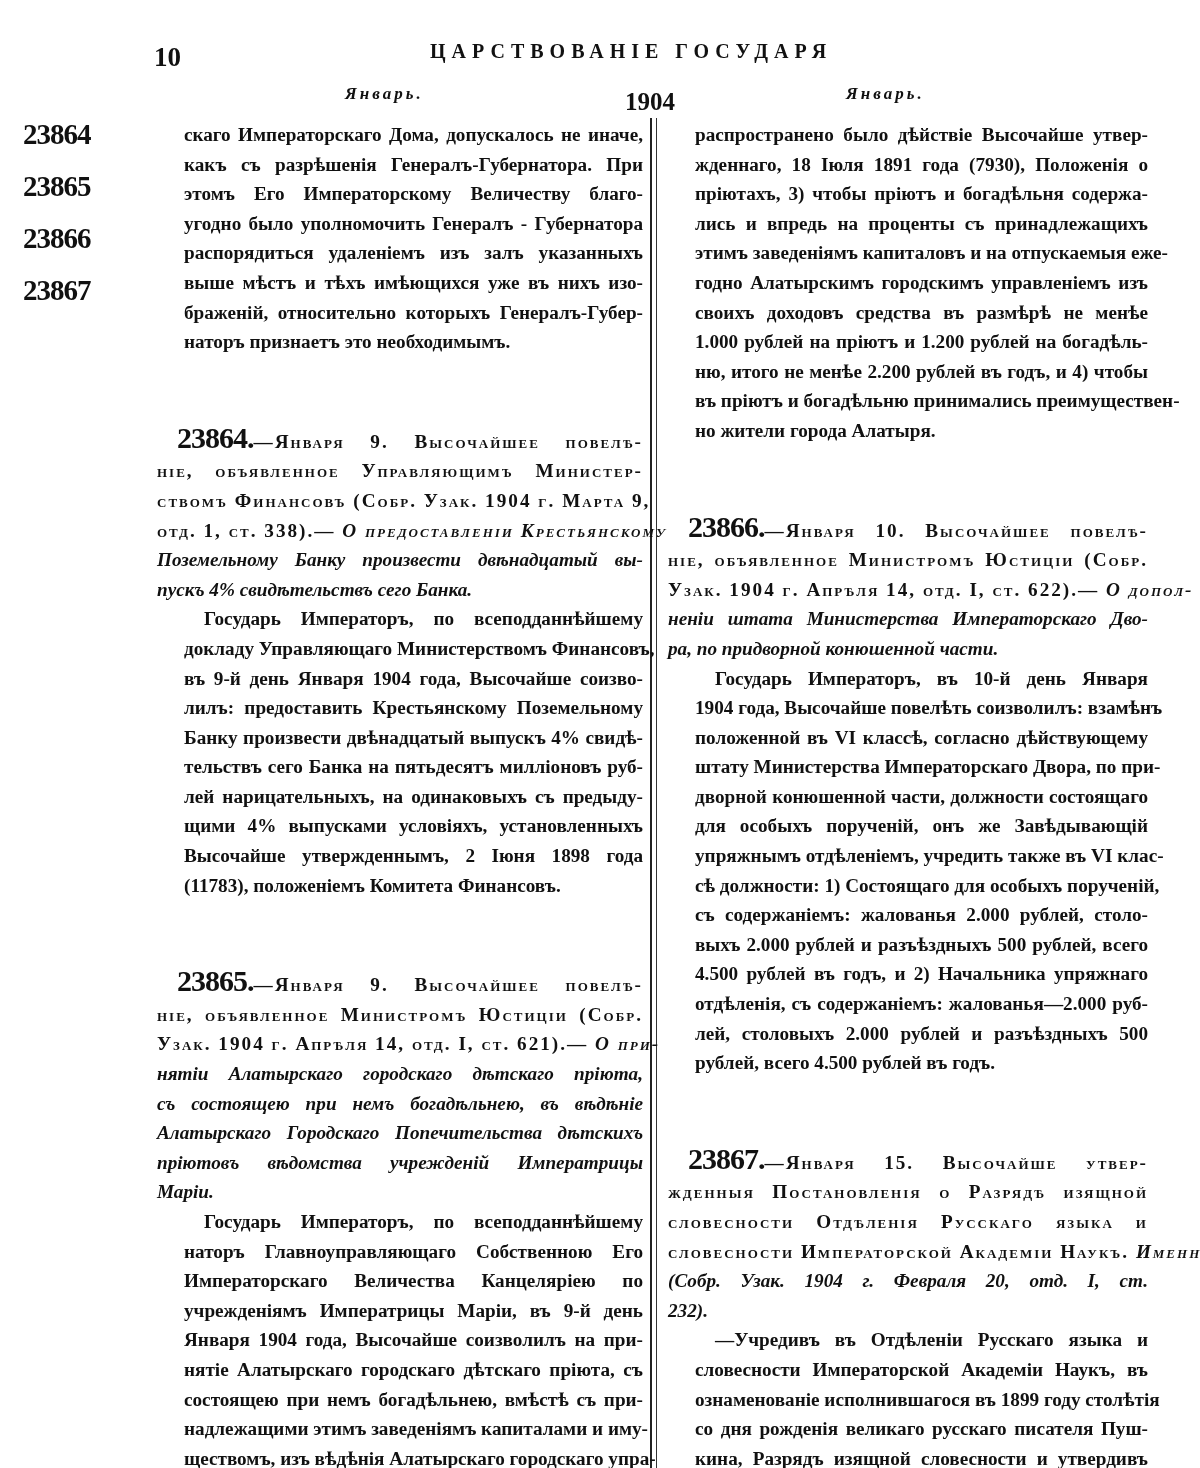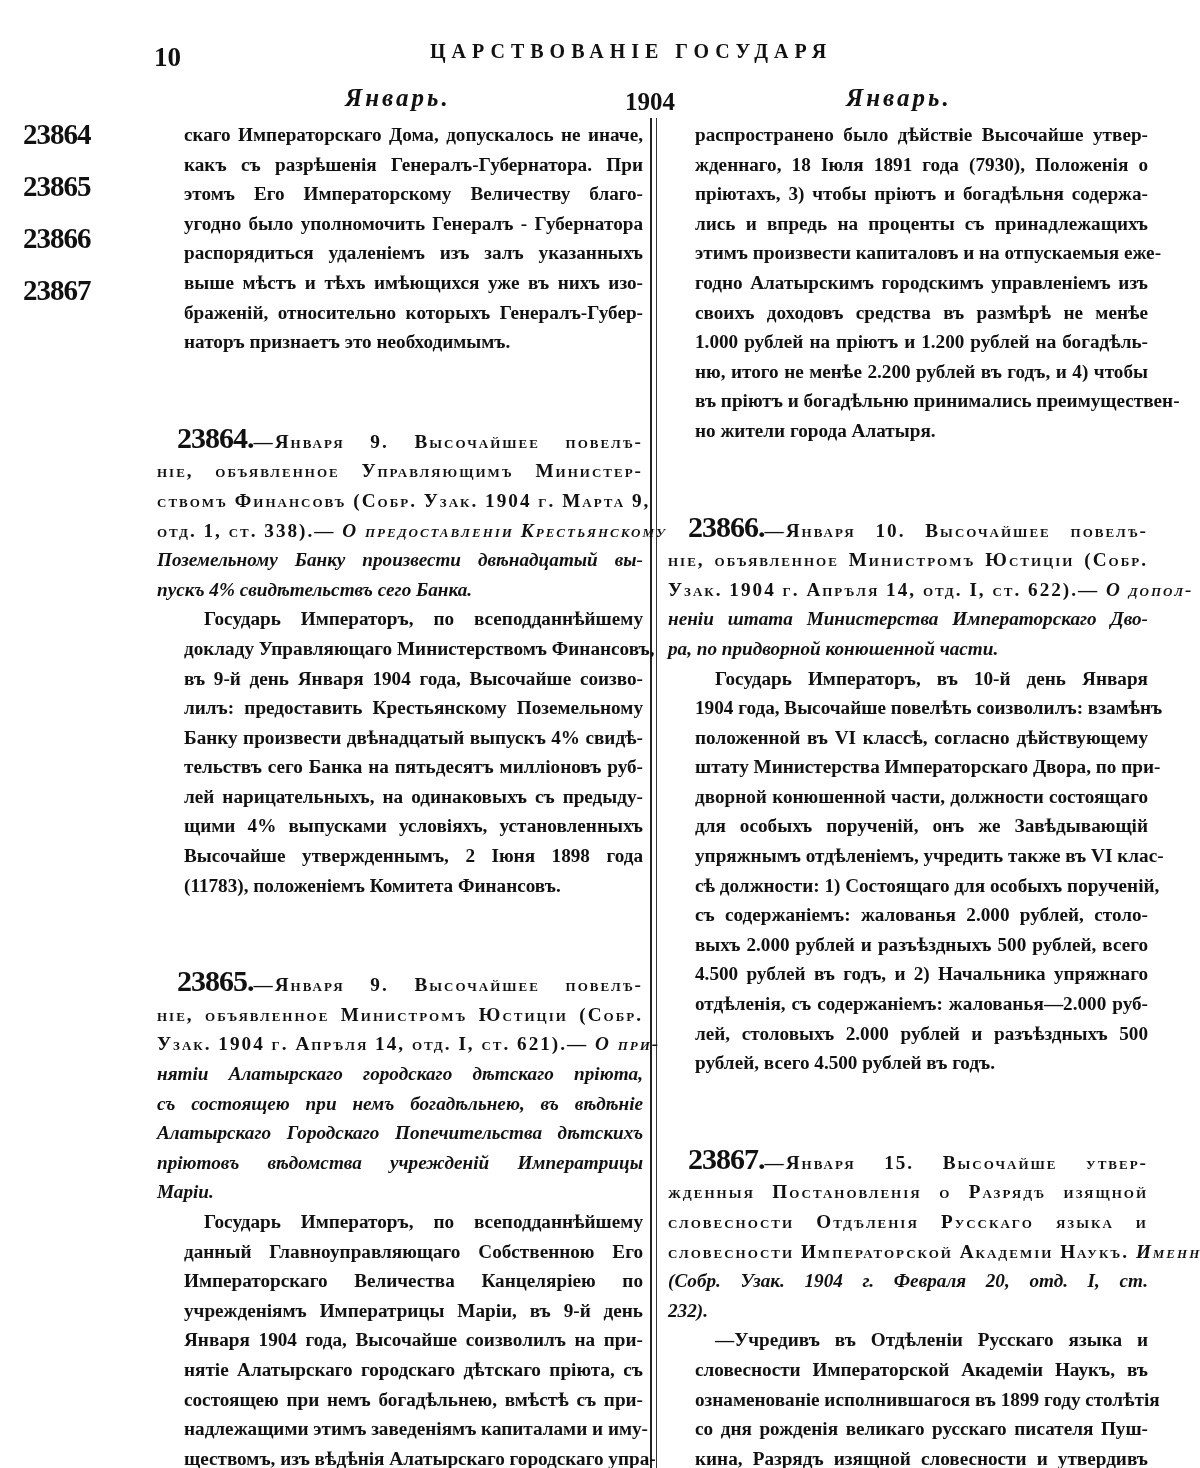--- a/index.html
+++ b/index.html
@@ -10,21 +10,21 @@
   }
   .page-num {
     position: absolute; left: 154px; top: 42px;
     font-size: 27px; font-weight: bold; letter-spacing: 0;
   }
   .running-title {
     position: absolute; left: 430px; top: 40px;
     font-size: 20px; font-weight: bold; letter-spacing: 6px;
   }
   .subhead {
-    position: absolute; top: 84px; font-size: 25px; font-style: italic; font-weight: bold;
+    position: absolute; top: 84px; font-size: 17px; font-style: italic; font-weight: bold;
     letter-spacing: 3px;
   }
   .month-left { left: 345px; }
   .month-right { left: 846px; }
   .year { position: absolute; left: 625px; top: 88px; font-size: 25px; font-weight: bold; }
 
   .margin-nums { position: absolute; left: 20px; top: 118px; width: 132px; }
   .margin-num {
     position: absolute; left: 3px; width: 130px; text-align: left;
     font-size: 29px; font-weight: 900; letter-spacing: -1px;
@@ -114,39 +114,39 @@
         <span class="line sc">ніе, объявленное Министромъ Юстиціи (Собр.</span>
         <span class="line sc">Узак. 1904 г. Апрѣля 14, отд. I, ст. 621).—<span class="it"> О при-</span></span>
         <span class="line it">нятіи Алатырскаго городскаго дѣтскаго пріюта,</span>
         <span class="line it">съ состоящею при немъ богадѣльнею, въ вѣдѣніе</span>
         <span class="line it">Алатырскаго Городскаго Попечительства дѣтскихъ</span>
         <span class="line it">пріютовъ вѣдомства учрежденій Императрицы</span>
         <span class="line it last">Маріи.</span>
       </div>
     <div id="e23865-body">
         <span class="line b indent">Государь Императоръ, по всеподданнѣйшему</span>
-        <span class="line b">данный Главноуправляющаго Собственною Его</span>
+        <span class="line b">наторъ Главноуправляющаго Собственною Его</span>
         <span class="line b">Императорскаго Величества Канцеляріею по</span>
         <span class="line b">учрежденіямъ Императрицы Маріи, въ 9-й день</span>
         <span class="line b">Января 1904 года, Высочайше соизволилъ на при-</span>
         <span class="line b">нятіе Алатырскаго городскаго дѣтскаго пріюта, съ</span>
         <span class="line b">состоящею при немъ богадѣльнею, вмѣстѣ съ при-</span>
         <span class="line b">надлежащими этимъ заведеніямъ капиталами и иму-</span>
         <span class="line b">ществомъ, изъ вѣдѣнія Алатырскаго городскаго упра-</span>
       </div>
   </div>
 </div>
 
 <div class="col col-right">
   <div id="right-cont">
       <span class="line b">распространено было дѣйствіе Высочайше утвер-</span>
       <span class="line b">жденнаго, 18 Іюля 1891 года (7930), Положенія о</span>
       <span class="line b">пріютахъ, 3) чтобы пріютъ и богадѣльня содержа-</span>
       <span class="line b">лись и впредь на проценты съ принадлежащихъ</span>
-      <span class="line b">этимъ произвести капиталовъ и на отпускаемыя еже-</span>
+      <span class="line b">этимъ заведеніямъ капиталовъ и на отпускаемыя еже-</span>
       <span class="line b">годно Алатырскимъ городскимъ управленіемъ изъ</span>
       <span class="line b">своихъ доходовъ средства въ размѣрѣ не менѣе</span>
       <span class="line b">1.000 рублей на пріютъ и 1.200 рублей на богадѣль-</span>
       <span class="line b">ню, итого не менѣе 2.200 рублей въ годъ, и 4) чтобы</span>
       <span class="line b">въ пріютъ и богадѣльню принимались преимуществен-</span>
       <span class="line b last">но жители города Алатыря.</span>
     </div>
   <div class="gap-lg"></div>
   <div class="gap"></div>
   <div>

